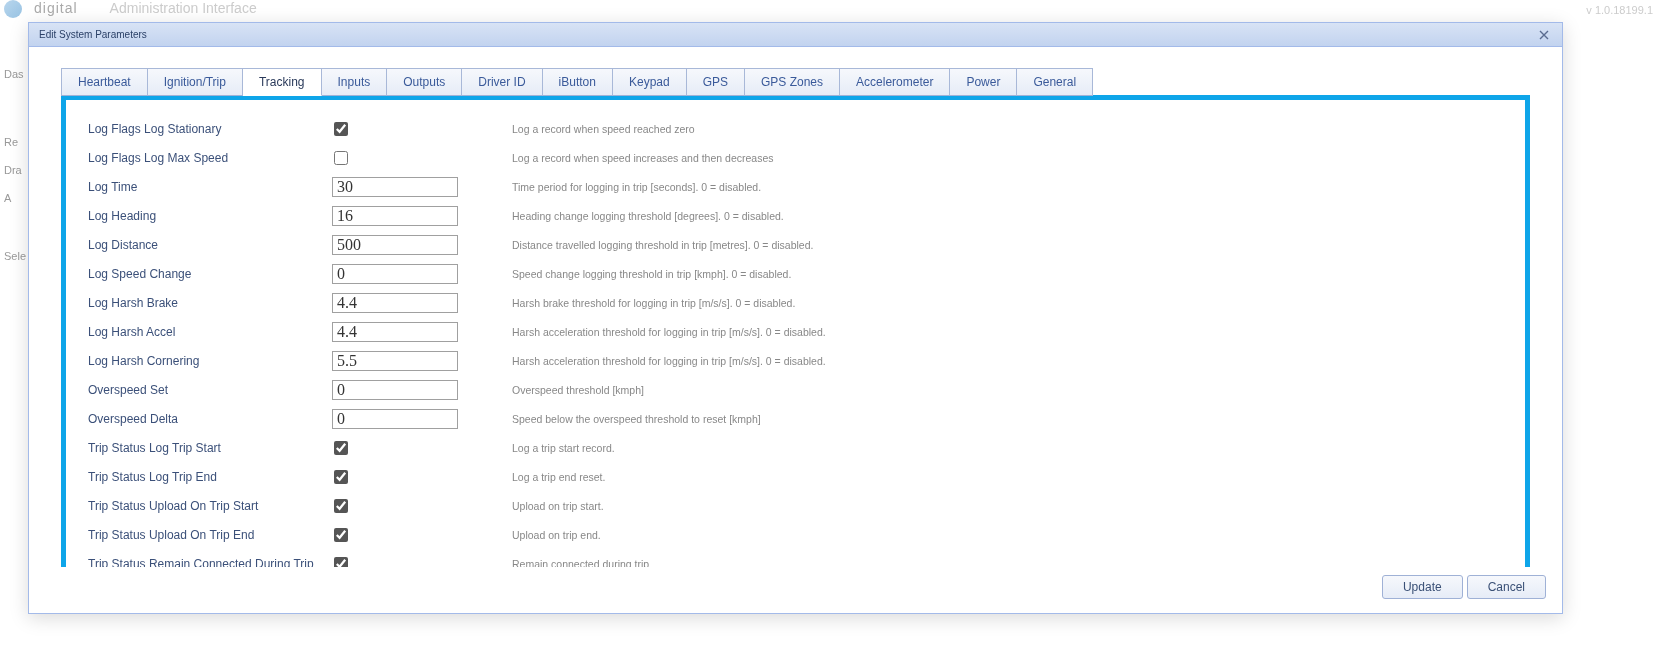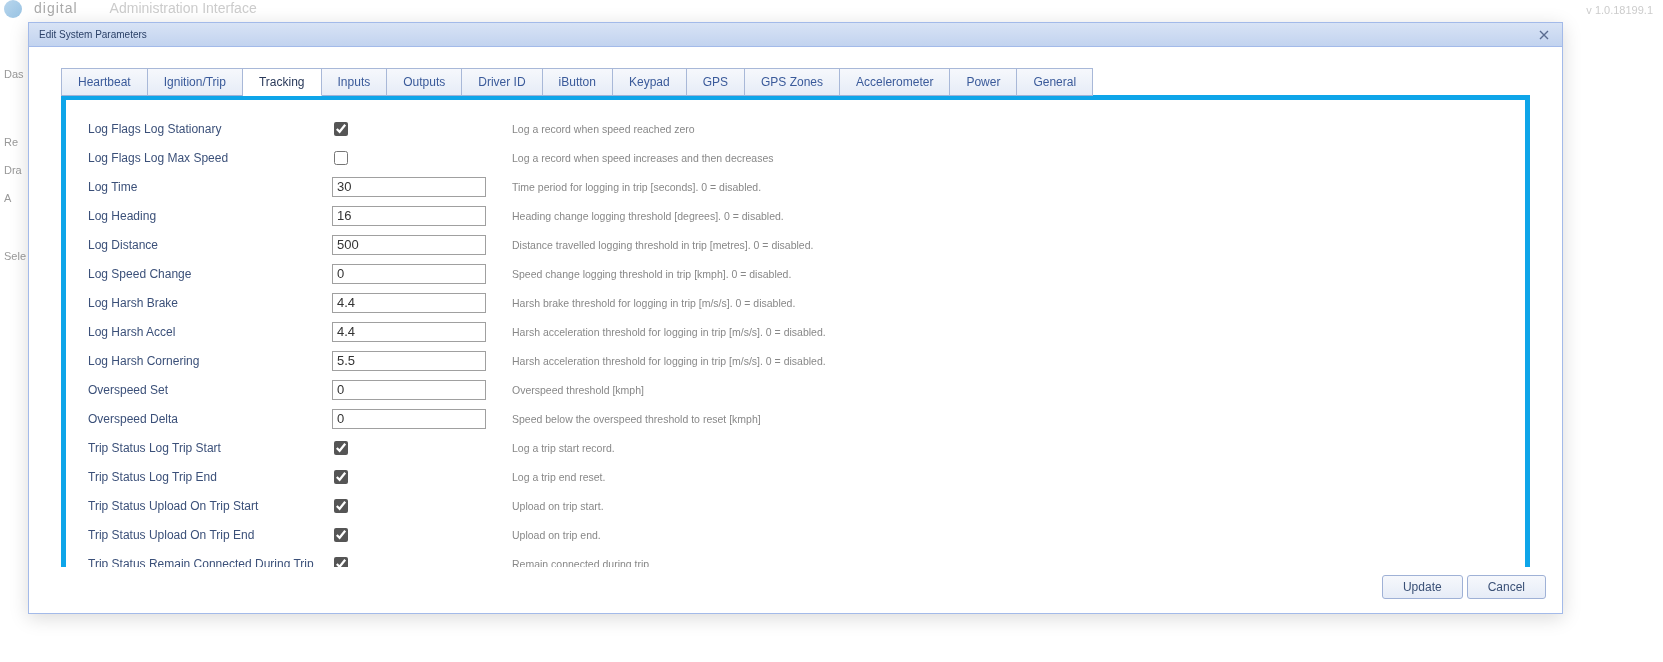--- a/index.html
+++ b/index.html
@@ -112,26 +112,27 @@
       width: 244px;
       color: #3b5079;
       font-size: 12px;
     }
     .input-col {
       width: 180px;
       display: flex;
       align-items: center;
     }
     .input-col input[type="text"] {
-      width: 154px;
+      width: 126px;
       height: 20px;
       border: 1px solid #a0a0a0;
       padding: 0 4px;
-      font-size: 13px;
+      font-size: 16px;
       color: #333;
+      font-family: Liberation Serif, serif;
     }
     .input-col input[type="checkbox"] {
       width: 14px; height: 14px;
       accent-color: #555;
       margin-left: 2px;
     }
     .hint-col {
       flex: 1;
       color: #888;
       font-size: 10.5px;

